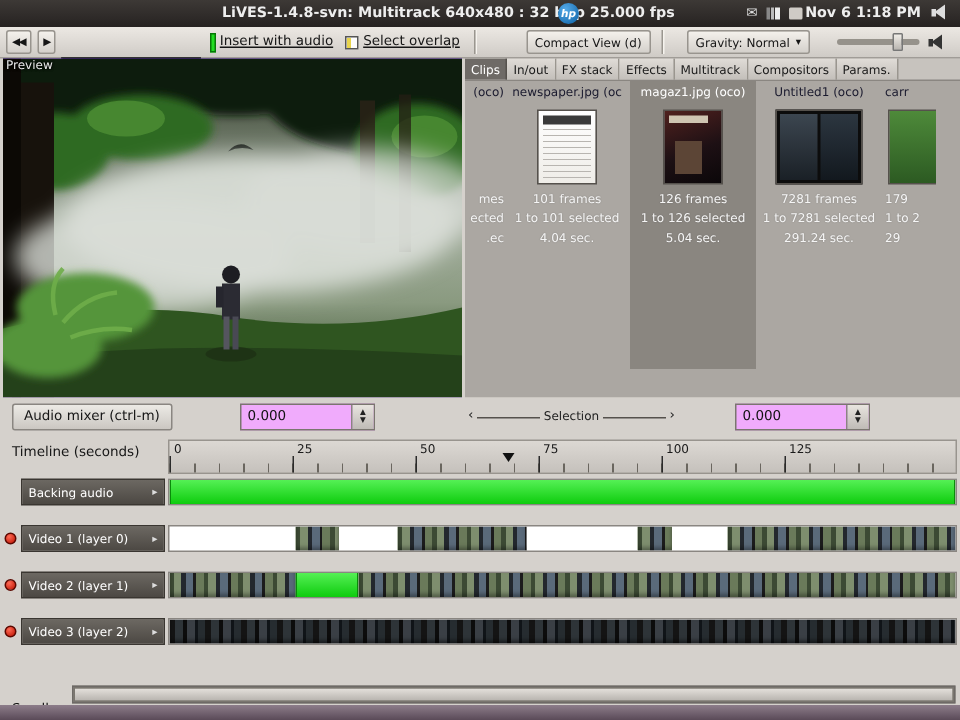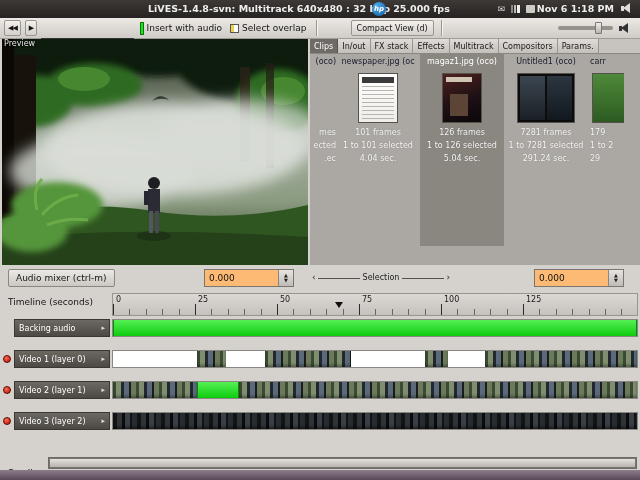--- a/index.html
+++ b/index.html
@@ -31,21 +31,21 @@
   
   .toolbar { position:absolute; left:0; top:0; width:640px; height:21px;
     background:linear-gradient(#ece8e3,#cfcbc6); border-bottom:1px solid #a09c97;
     display:flex; align-items:center; gap:4px; padding:0 4px; font-size:9px; color:#161616; }
   .tb-btn { height:16px; padding:0 5px; background:linear-gradient(#f4f1ec,#d4d0cb);
     border:1px solid #98948e; border-radius:2px; display:flex; align-items:center; font-size:8px; white-space:nowrap; }
   .tb-btn.small { font-size:7px; letter-spacing:-1px; padding:0 3px; }
   .timecode { background:#000; color:var(--timecode-green,#00ee00);
     font-family:"DejaVu Sans Mono","Liberation Mono",monospace; font-weight:bold; font-size:11px;
     height:17px; padding:0 6px; display:flex; align-items:center; letter-spacing:0.5px; border:1px solid #333;margin-top:36px; }
-  .tb-label { display:flex; align-items:center; gap:3px; padding:0 2px; white-space:nowrap; }
+  .tb-label { display:flex; align-items:center; gap:3px; padding:0 2px; white-space:nowrap;text-decoration:underline; }
   .insert-icon { width:4px; height:13px; background:var(--accent-green,#22dd22); border:1px solid #067806; }
   .overlap-icon { width:9px; height:9px; background:#fdfdfd; border:1px solid #555; box-shadow:inset 3px 0 0 #e8d44c; }
   .sep { width:2px; height:16px; border-left:1px solid #9a968f; border-right:1px solid #f6f3ee; margin:0 3px; }
   .caret { font-size:7px; margin-left:4px; }
   .vol-wrap { margin-left:auto; display:flex; align-items:center; gap:6px; padding-right:4px; }
   .vol-slider { width:55px; height:4px; background:#96928b; border-radius:2px; position:relative; }
   .vol-handle { position:absolute; left:68%; top:-4px; width:7px; height:12px;
     background:linear-gradient(#f0ede8,#b9b5b0); border:1px solid #777; border-radius:1px; }
   .speaker-dark:before { background:#333; } .speaker-dark:after { border-right-color:#333; }
 
@@ -83,21 +83,21 @@
   .clip.partial-left .clip-name, .clip.partial-left .clip-line { text-align:right; direction:rtl; }
   .clip.partial-right { width:36px; }
   .clip.partial-right .clip-name, .clip.partial-right .clip-line { text-align:left; padding-left:2px; }
   .clip.partial-right .clip-thumb { margin-left:4px; }
 
   
   .selbar { position:absolute; left:0; top:247px; width:640px; height:26px; background:#d5d1cc; }
   .audio-mixer-btn { position:absolute; left:8px; top:4px; height:18px; padding:0 7px;
     background:linear-gradient(#eceae5,#cbc7c2); border:1px solid #8a8681; border-radius:2px;
     font-size:9px; display:flex; align-items:center; color:#161616; }
-  .spin { position:absolute; top:4px; height:18px; width:90px; background:#fdba74; border:1px solid #7a766f; display:flex;margin-left:44px; }
+  .spin { position:absolute; top:4px; height:18px; width:90px; background:#f0abfc; border:1px solid #7a766f; display:flex; }
   .spin-value { flex:1; font-size:9px; padding:3px 0 0 4px; color:#111; }
   .spin-arrows { width:15px; background:linear-gradient(#e8e4df,#bfbbb6); border-left:1px solid #8a8681;
     display:flex; flex-direction:column; align-items:center; justify-content:center; font-size:5px; line-height:5px; color:#222; }
   .spin1 { left:160px; } .spin2 { left:490px; }
   .selection-widget { position:absolute; left:310px; top:8px; width:142px; display:flex; align-items:center; font-size:8px; color:#222; }
   .sel-arrow { font-size:9px; line-height:9px; padding:0 2px; }
   .sel-line { flex:1; border-top:1px solid #55514c; margin-top:1px; }
   .sel-text { padding:0 3px; }
 
   
@@ -166,20 +166,24 @@
         <span class="insert-icon"></span>
         <span>Insert with audio</span>
       </div>
       <div class="tb-label">
         <span class="overlap-icon"></span>
         <span>Select overlap</span>
       </div>
       <div class="sep"></div>
       <div class="tb-btn" style="margin-left:26px">Compact View (d)</div>
       <div class="sep"></div>
+      <div class="tb-btn" style="margin-left:8px">
+        <span>Gravity: Normal</span>
+        <span class="caret">▾</span>
+      </div>
       <div class="vol-wrap">
         <div class="vol-slider">
           <div class="vol-handle"></div>
         </div>
         <div class="speaker speaker-dark"></div>
       </div>
     </div>
 
     <div class="preview">
       <svg viewBox="0 0 306 226" preserveAspectRatio="none">

